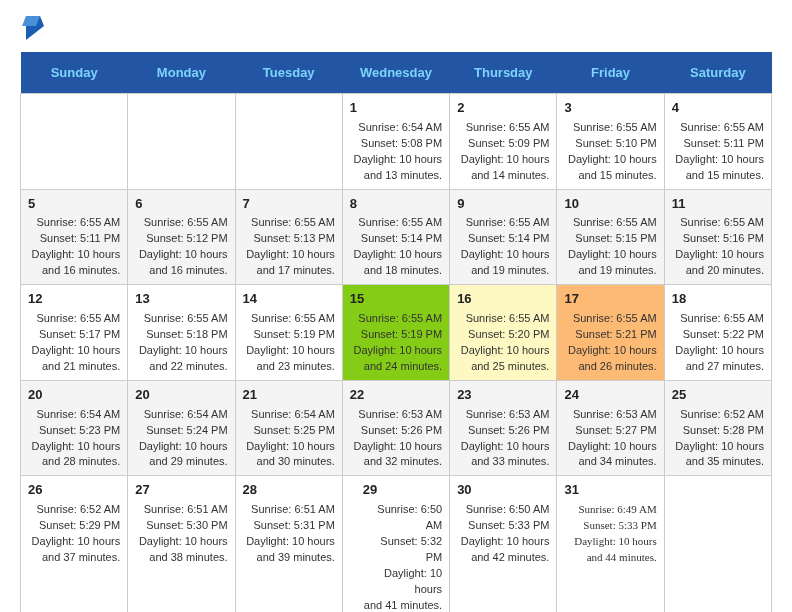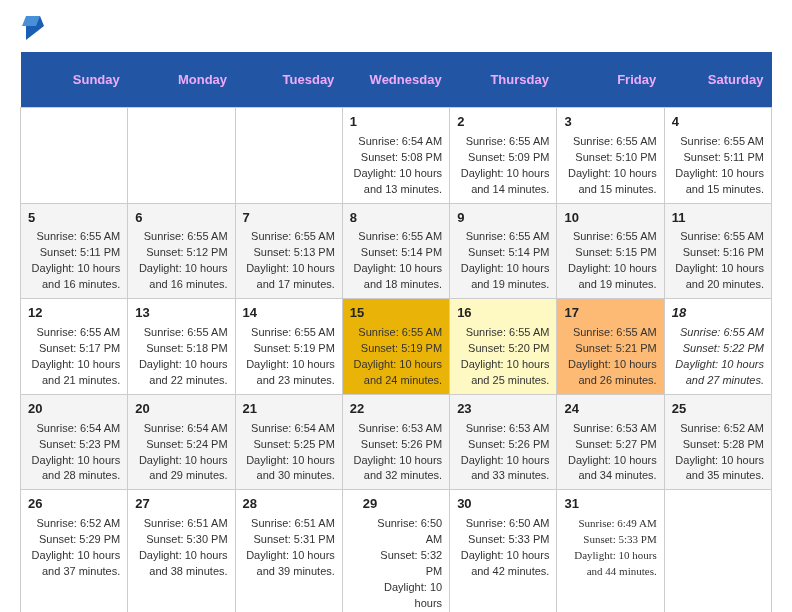--- a/index.html
+++ b/index.html
@@ -44,23 +44,23 @@
       font-size: 16px;
       color: #444;
     }
     table {
       width: 100%;
       border-collapse: collapse;
       font-size: 11px;
     }
     thead tr th {
       background-color: #2255a4;
-      color: #f0abfc;
-      text-align: right;
-      padding: 20px 8px;
+      color: #7dd3fc;
+      text-align: center;
+      padding: 13px 8px;
       font-size: 13px;
       font-weight: bold;
     }
     tbody tr td {
       border: 1px solid #ccc;
       vertical-align: top;
       padding: 5px 7px;
       height: 80px;
       width: 14.28%;
       color: #333;
@@ -226,42 +226,42 @@
 Daylight: 10 hours
 and 22 minutes.</div>
         </td>
         <td style="background-color: rgb(255, 255, 255);">
           <span class="day-num">14</span>
           <div class="day-info" style="white-space: pre-line;">Sunrise: 6:55 AM
 Sunset: 5:19 PM
 Daylight: 10 hours
 and 23 minutes.</div>
         </td>
-        <td style="background-color: #eab308;">
+        <td style="background-color: #84cc16;">
           <span class="day-num">15</span>
           <div class="day-info" style="white-space: pre-line;">Sunrise: 6:55 AM
 Sunset: 5:19 PM
 Daylight: 10 hours
 and 24 minutes.</div>
         </td>
         <td style="background-color: #fef9c3;">
           <span class="day-num">16</span>
           <div class="day-info" style="white-space: pre-line;">Sunrise: 6:55 AM
 Sunset: 5:20 PM
 Daylight: 10 hours
 and 25 minutes.</div>
         </td>
         <td style="background-color: #fdba74;">
           <span class="day-num">17</span>
           <div class="day-info" style="white-space: pre-line;">Sunrise: 6:55 AM
 Sunset: 5:21 PM
 Daylight: 10 hours
 and 26 minutes.</div>
         </td>
-        <td style="background-color: rgb(255, 255, 255); font-style: italic;">
+        <td style="background-color: rgb(255, 255, 255);">
           <span class="day-num">18</span>
           <div class="day-info" style="white-space: pre-line;">Sunrise: 6:55 AM
 Sunset: 5:22 PM
 Daylight: 10 hours
 and 27 minutes.</div>
         </td>
       </tr>
       <tr>
         <td style="background-color: rgb(244, 244, 244);">
           <span class="day-num">20</span>

